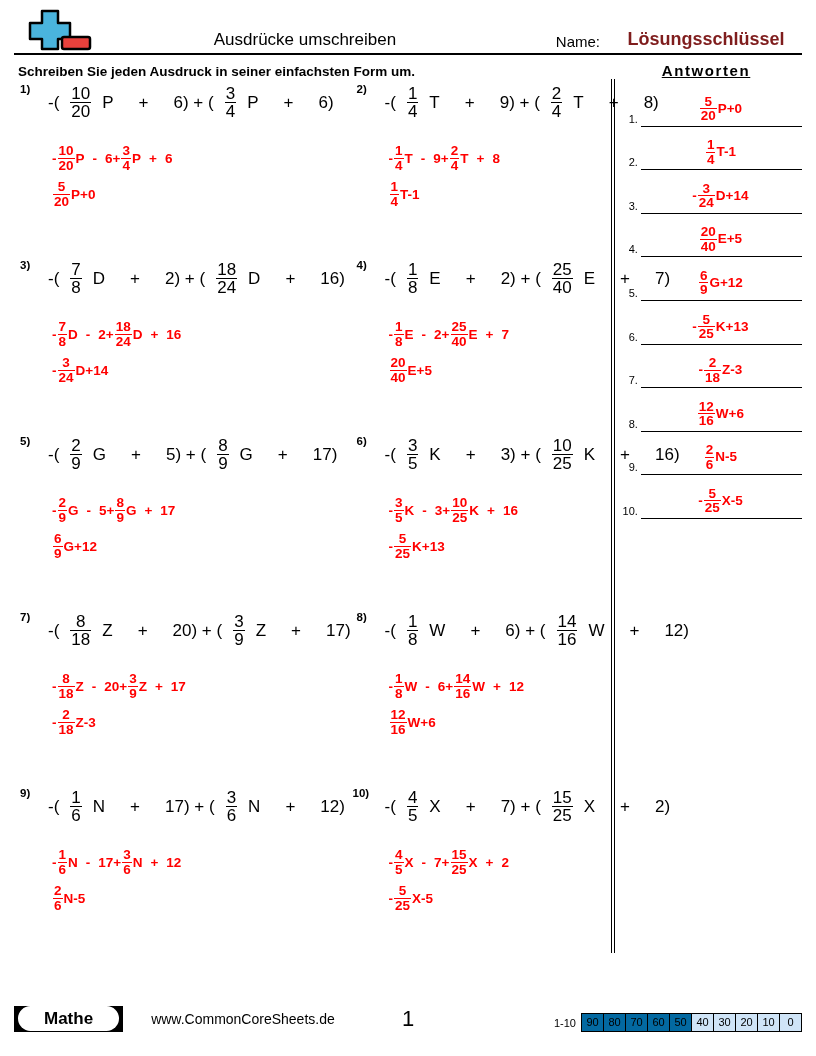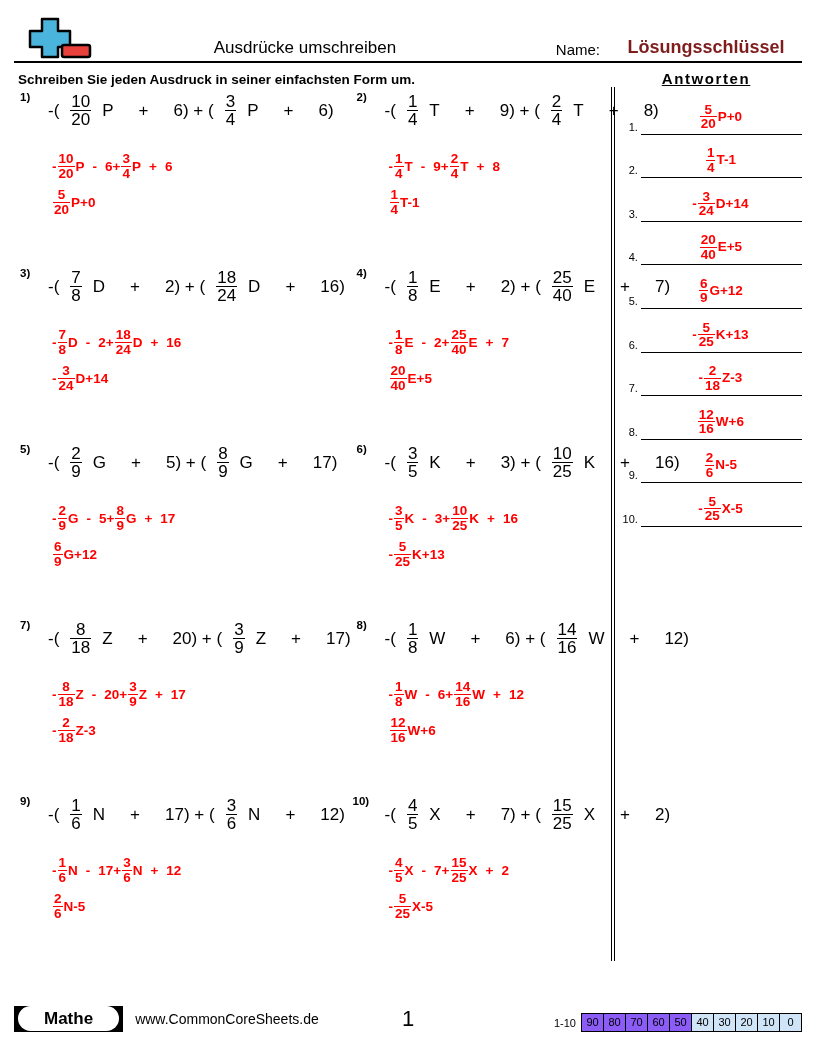--- a/index.html
+++ b/index.html
@@ -13,21 +13,21 @@
     font-family: "Liberation Sans", sans-serif;
     color: #000000;
     position: relative;
     overflow: hidden;
   }
   .page {
     position: relative;
     width: 816px;
     height: 1056px;
     box-sizing: border-box;
-    padding: 12px 14px;
+    padding: 4px 14px;
     border-radius: 31px;
   }
 
   
   .header {
     position: relative;
     height: 48px;
     display: flex;
     align-items: flex-end;
     border-bottom: 2px solid #000;
@@ -230,20 +230,21 @@
 
   
   .footer {
     position: absolute;
     left: 14px;
     right: 14px;
     bottom: 18px;
     height: 38px;
     display: flex;
     align-items: center;
+    gap: 16px;
   }
   .subject-badge {
     background: #000;
     padding: 3px 4px;
     display: inline-block;
   }
   .subject-inner {
     background: #fff;
     border-radius: 20px;
     padding: 3px 26px;
@@ -278,21 +279,21 @@
   }
   .scale-cells { display: flex; }
   .scale-cell {
     border: 1px solid #000;
     border-right: none;
     width: 21px;
     height: 17px;
     line-height: 17px;
     text-align: center;
     font-size: 11px;
-    background: #8b5cf6;
+    background: #0369a1;
   }
   .scale-cell:last-child { border-right: 1px solid #000; }
   .scale-cell.hl { background: #cfe4f7; }
 </style>
 </head>
 <body>
 
 <div class="page">
 
   <div class="header">

